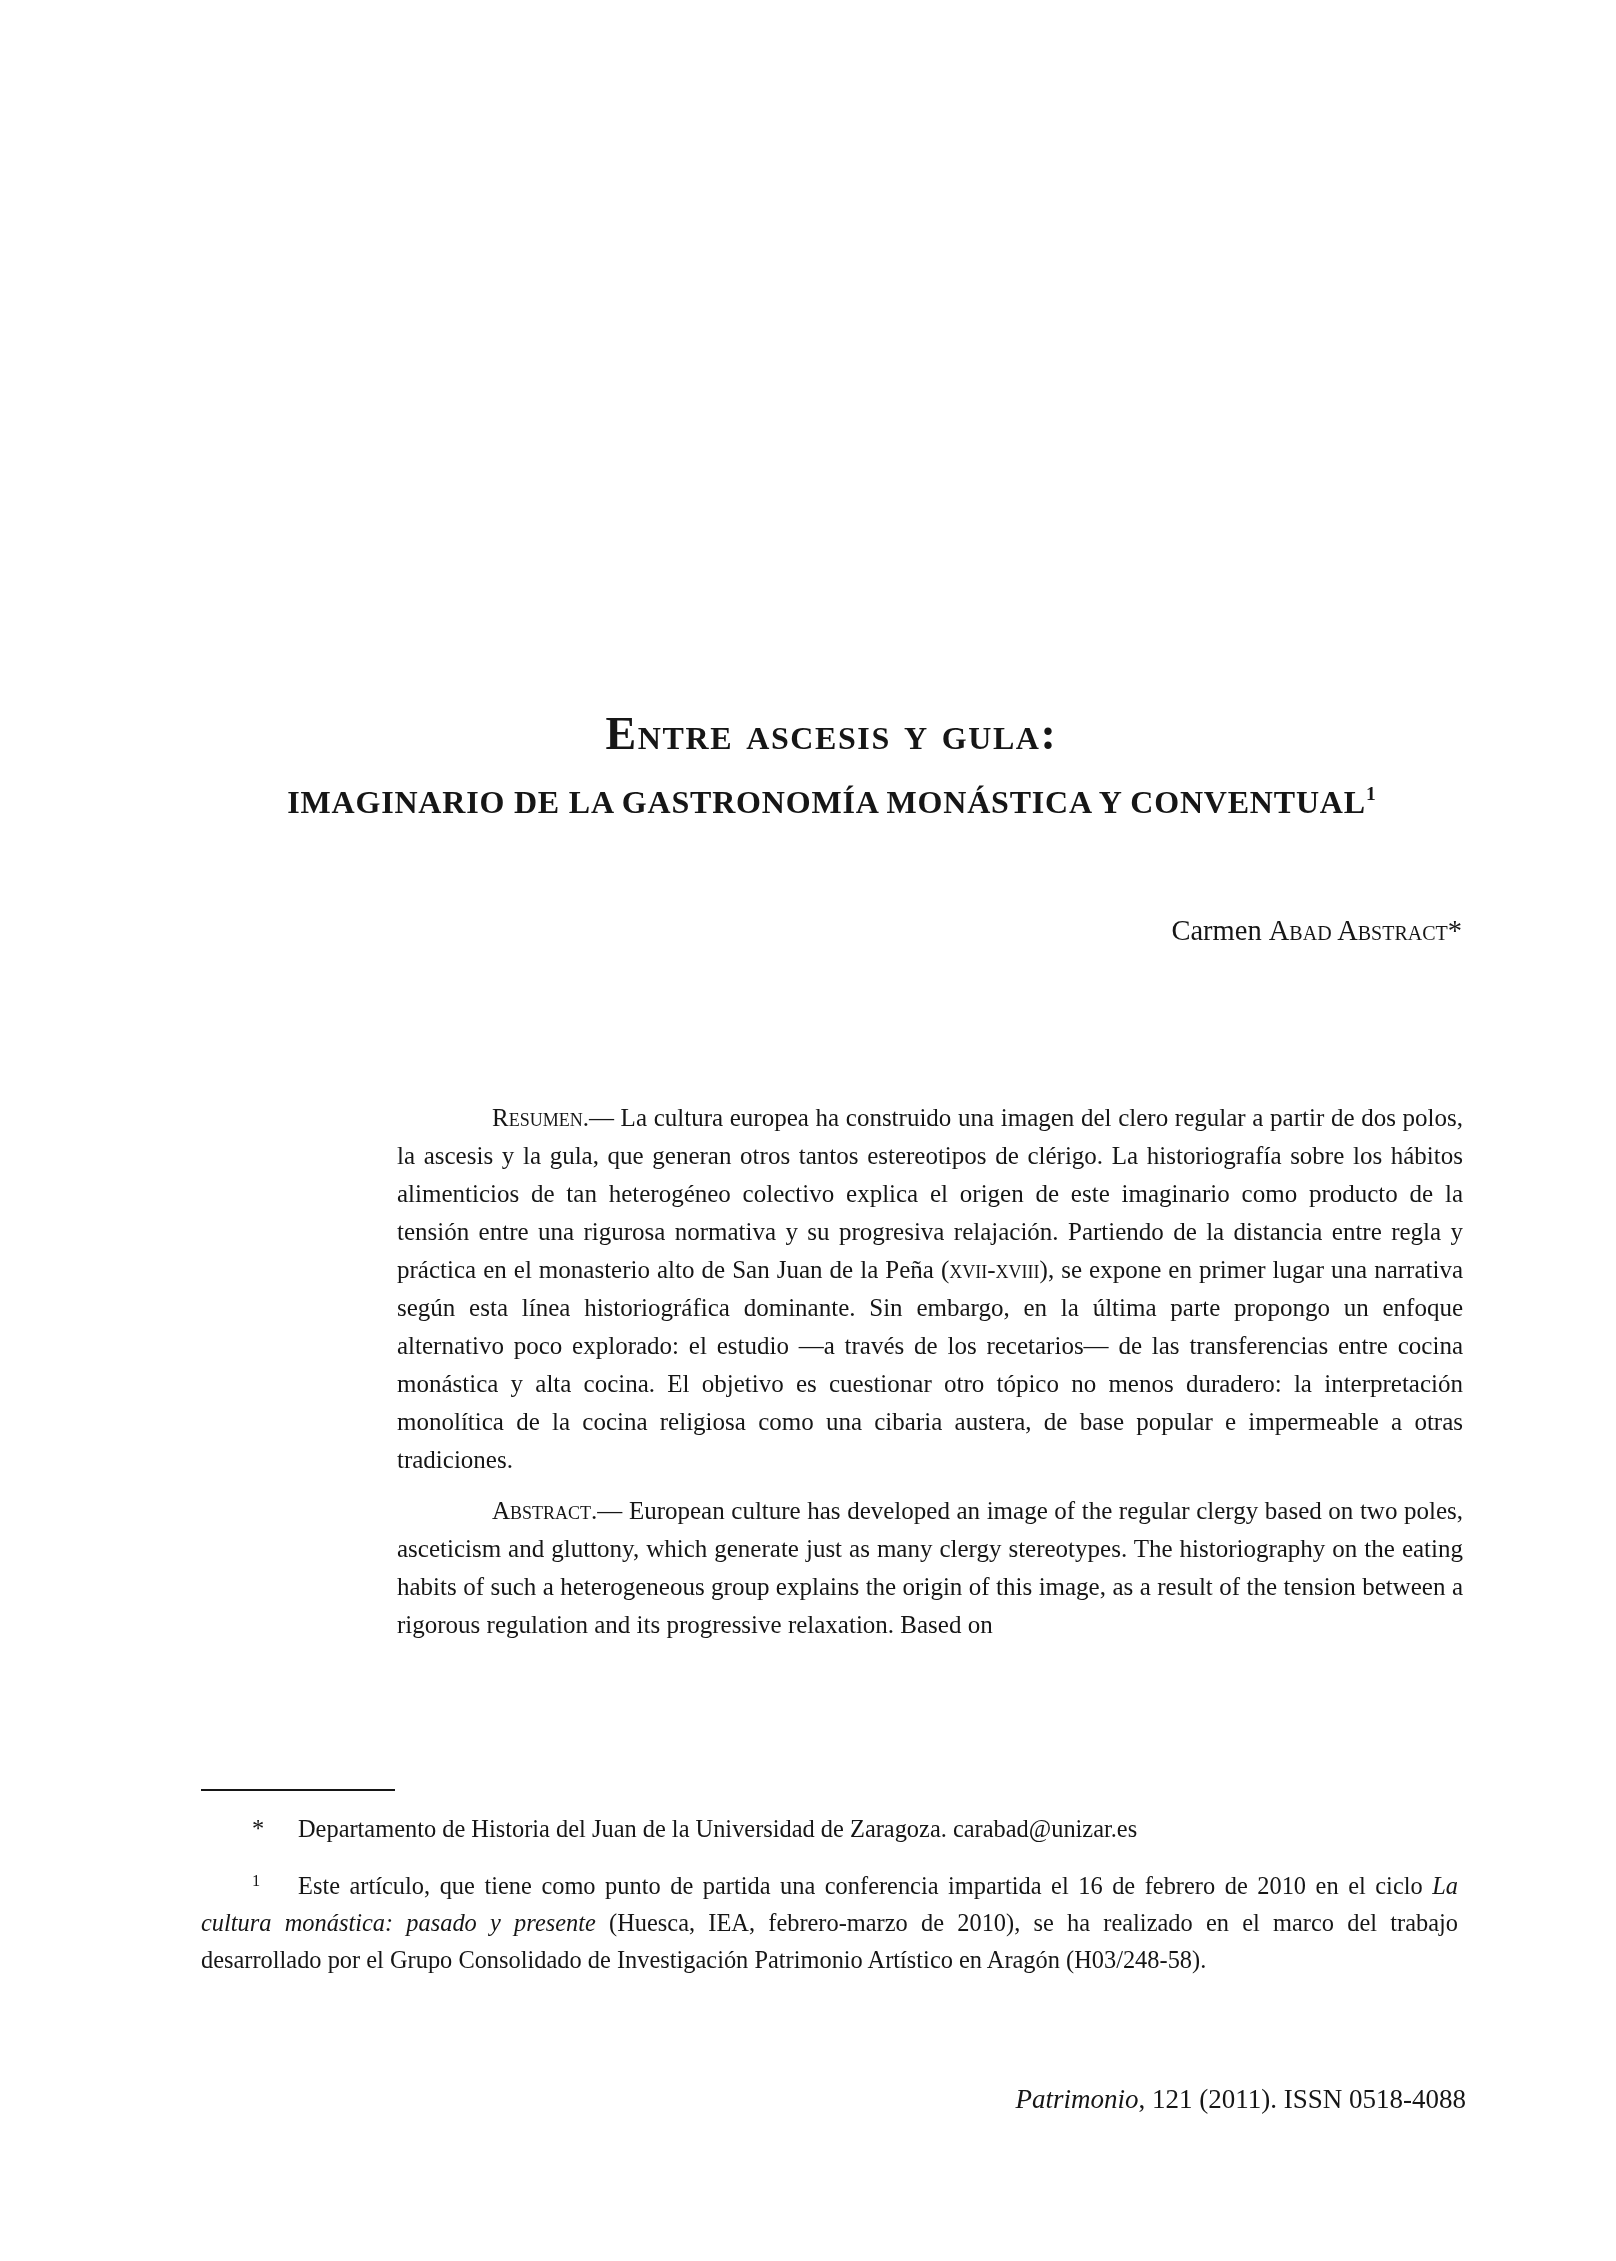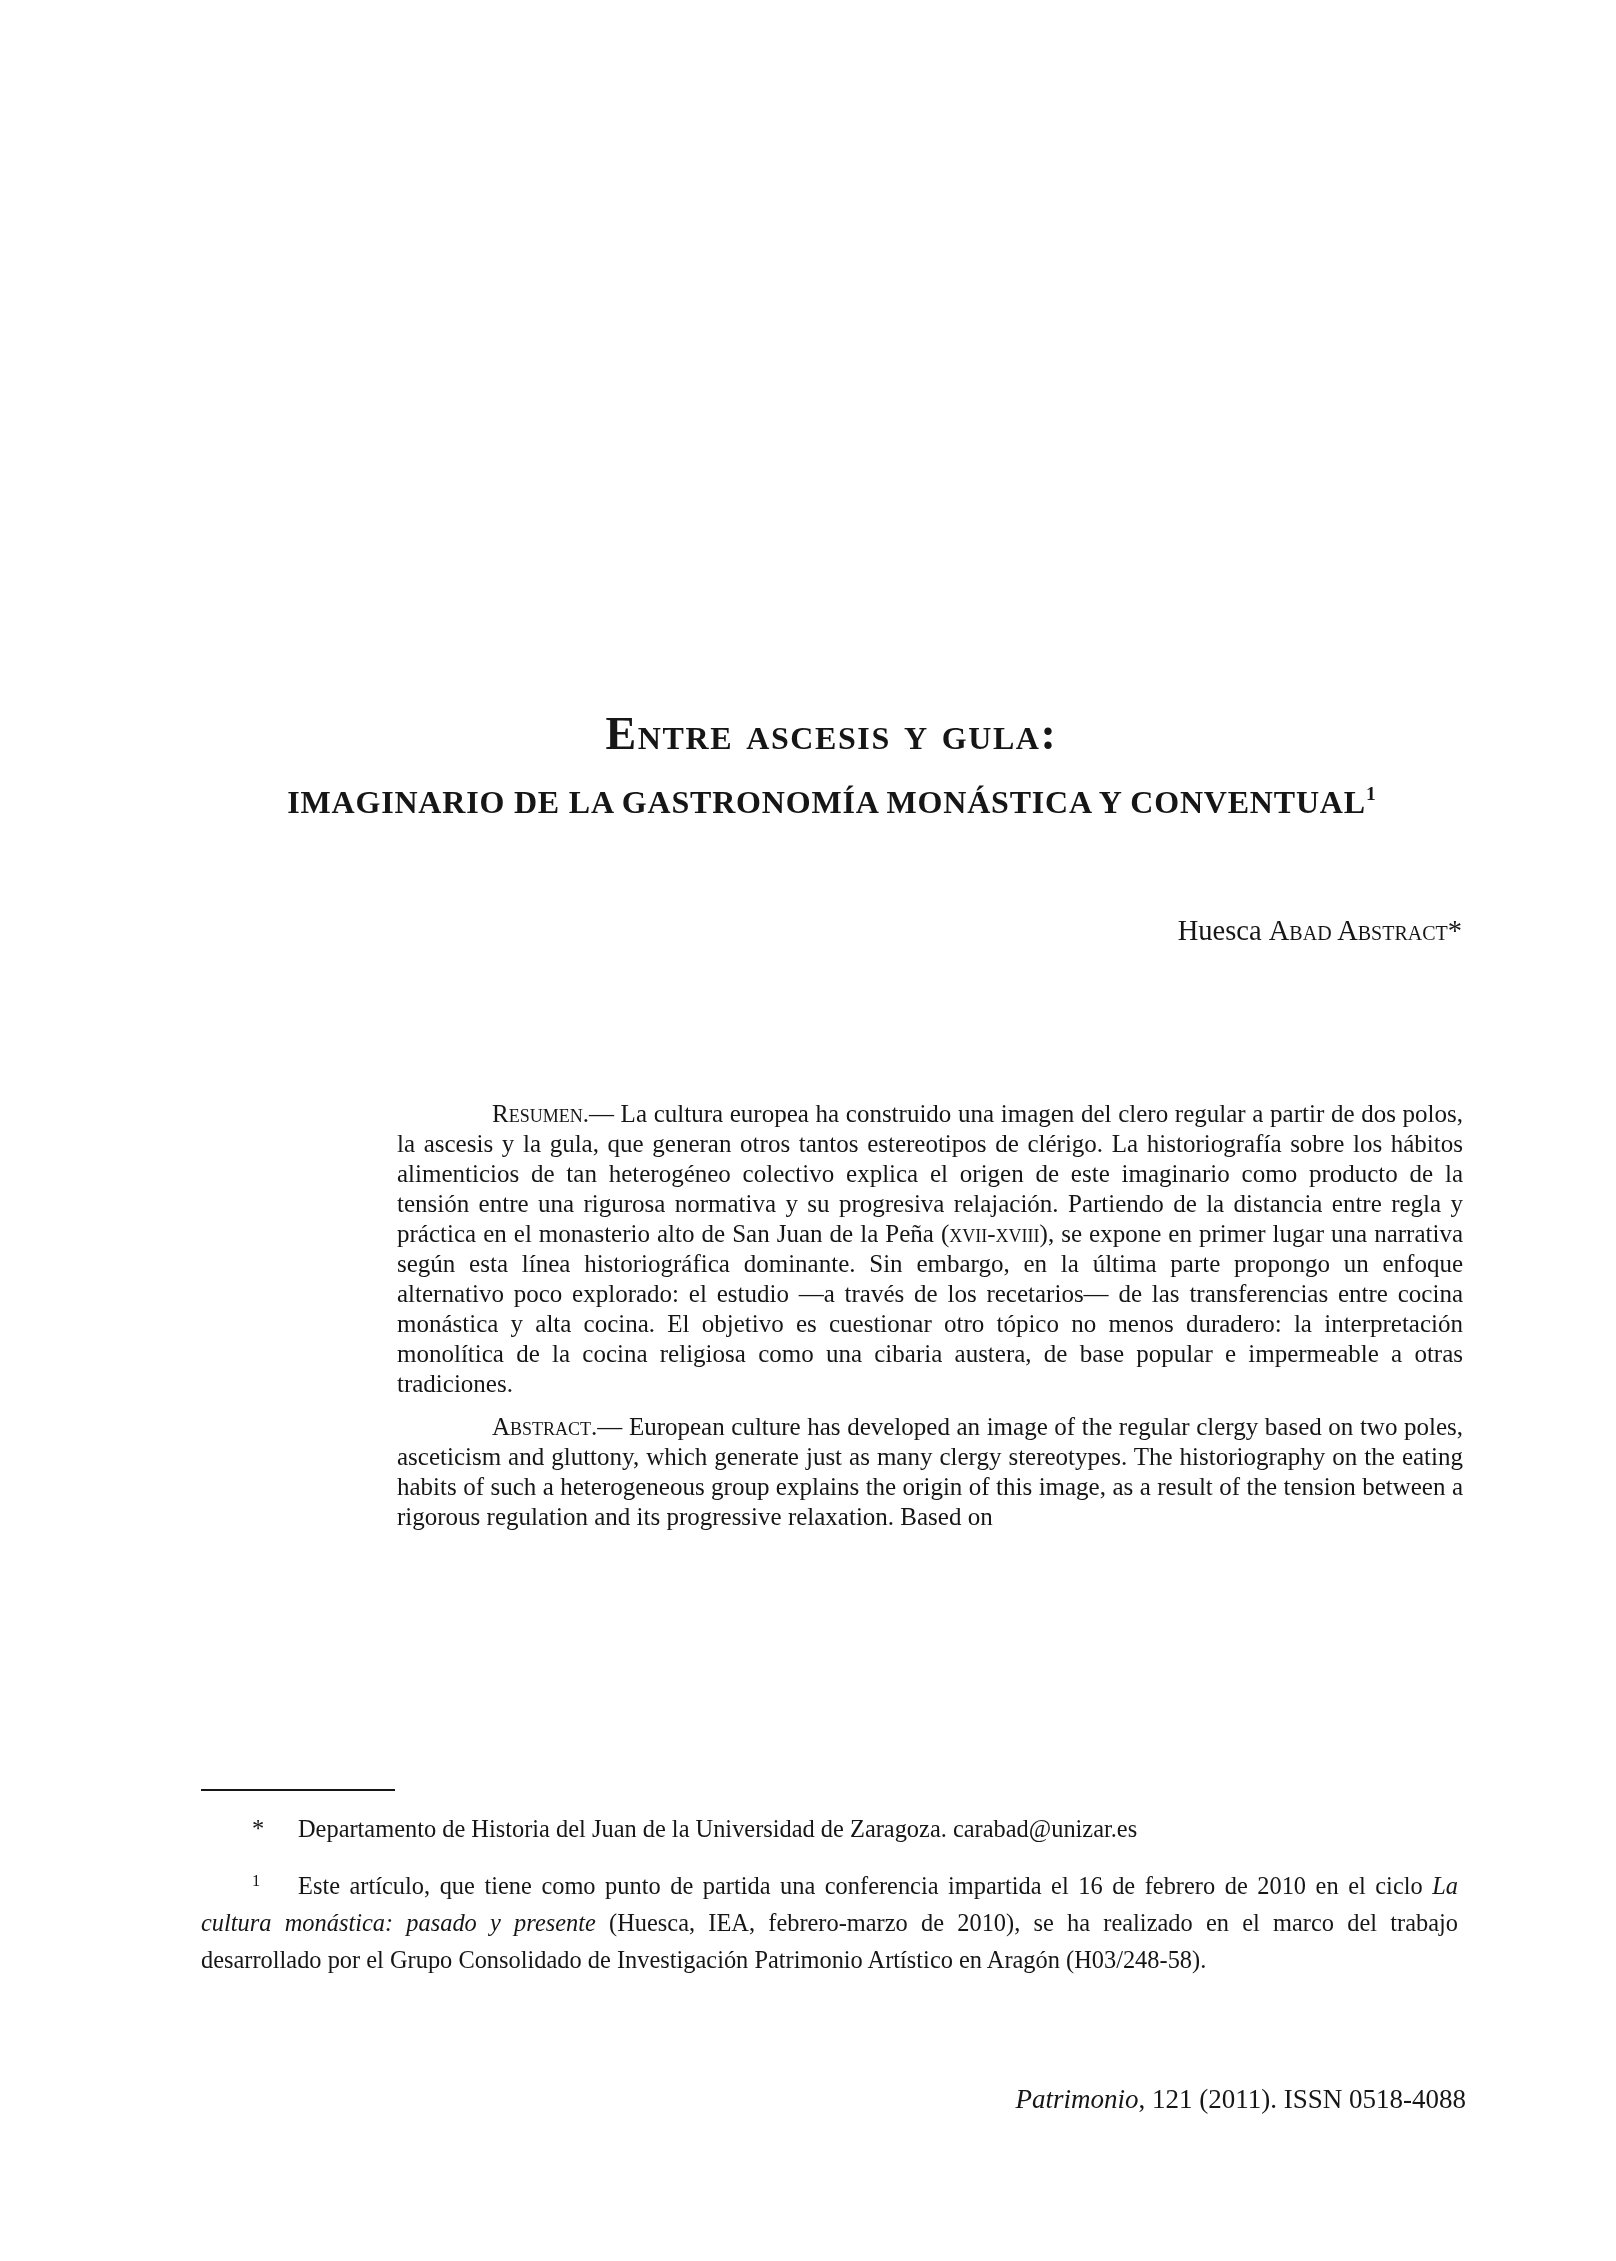--- a/index.html
+++ b/index.html
@@ -58,21 +58,21 @@
   .italic { font-style: italic; }
   .abstract-block {
     position: absolute;
     left: 397px;
     top: 1099px;
     width: 1066px;
   }
   .abstract-block p {
     margin: 0;
     font-size: 25px;
-    line-height: 30px;
+    line-height: 38px;
     text-align: justify;
     text-indent: 95px;
   }
   .abstract-block p + p { margin-top: 13px; }
   .fn-rule {
     position: absolute;
     left: 201px;
     top: 1789px;
     width: 194px;
     height: 0;
@@ -114,21 +114,21 @@
 </head>
 <body>
 
 <div class="page">
 
   <div class="title-block">
     <h1 class="title-line1 sc">Entre ascesis y gula:</h1>
     <h2 class="title-line2"><span>IMAGINARIO DE LA GASTRONOMÍA MONÁSTICA Y CONVENTUAL</span><span class="title-sup">1</span></h2>
   </div>
 
-  <div class="author-line"><span>Huesca </span><span class="sc">Abad Abstract</span><span>*</span></div>
+  <div class="author-line"><span>Carmen </span><span class="sc">Abad Abstract</span><span>*</span></div>
 
   <div class="abstract-block">
     <p><span class="sc">Resumen</span><span>.— </span><span>La cultura europea ha construido una imagen del clero regular a partir de dos polos, la ascesis y la gula, que generan otros tantos estereotipos de clérigo. La historiografía sobre los hábitos alimenticios de tan heterogéneo colectivo explica el origen de este imaginario como producto de la tensión entre una rigurosa normativa y su progresiva relajación. Partiendo de la distancia entre regla y práctica en el monasterio alto de San Juan de la Peña (</span><span class="sc">xvii-xviii</span><span>), se expone en primer lugar una narrativa según esta línea historiográfica dominante. Sin embargo, en la última parte propongo un enfoque alternativo poco explorado: el estudio —a través de los recetarios— de las transferencias entre cocina monástica y alta cocina. El objetivo es cuestionar otro tópico no menos duradero: la interpretación monolítica de la cocina religiosa como una cibaria austera, de base popular e impermeable a otras tradiciones.</span></p>
     <p><span class="sc">Abstract</span><span>.— </span><span>European culture has developed an image of the regular clergy based on two poles, asceticism and gluttony, which generate just as many clergy stereotypes. The historiography on the eating habits of such a heterogeneous group explains the origin of this image, as a result of the tension between a rigorous regulation and its progressive relaxation. Based on</span></p>
   </div>
 
   <div class="fn-rule"></div>
 
   <div class="footnotes">
     <p><span class="fn-mark">*</span><span>Departamento de Historia del Juan de la Universidad de Zaragoza. carabad@unizar.es</span></p>

